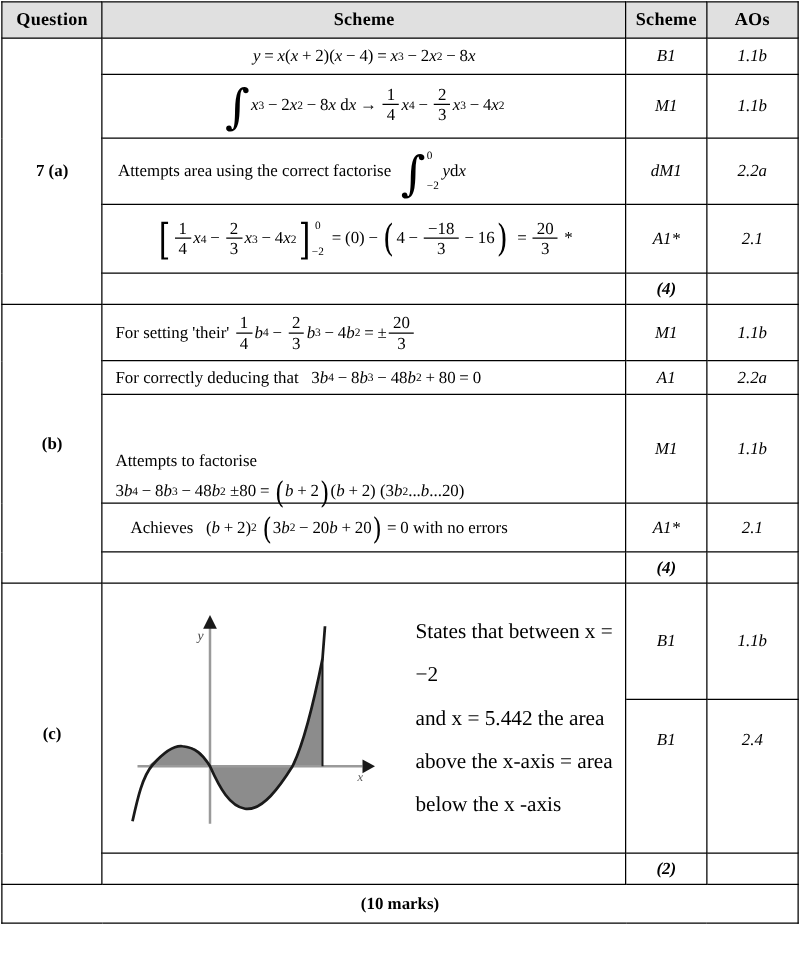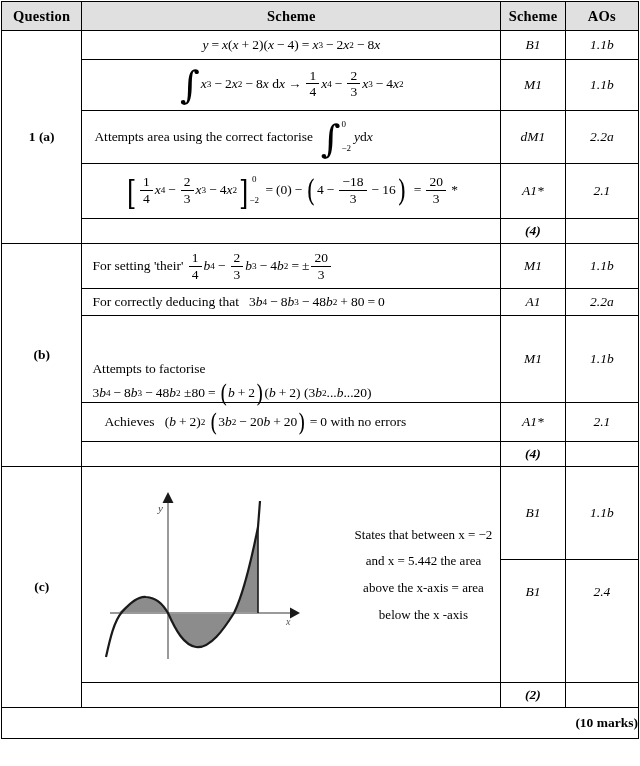--- a/index.html
+++ b/index.html
@@ -96,27 +96,27 @@
   }
   .evallim{
     display:inline-flex;flex-direction:column;justify-content:space-between;
     height:30px;font-size:9px;line-height:1;margin-left:-1px;
   }
   .op{margin:0 3px;}
   .graphwrap{
     padding:6px 0 6px 18px;
   }
   .ctext{
-    text-align:center;font-size:13px;line-height:2.05;
+    text-align:left;font-size:17px;line-height:2.05;
     padding:4px 8px 4px 0;
   }
   .crow{display:flex;align-items:stretch;}
   .cgraph{flex:0 0 232px;}
   .cnote{flex:1;display:flex;align-items:center;justify-content:flex-end;}
-  .totrow td{text-align:right;font-weight:bold;font-size:13.5px;padding:4px 8px;height:30px;}
+  .totrow td{text-align:center;font-weight:bold;font-size:13.5px;padding:4px 8px;height:30px;}
 </style>
 </head>
 <body>
 
 <table class="ms">
   <colgroup>
     <col class="col-q">
       <col class="col-s">
       <col class="col-m">
       <col class="col-a">
@@ -125,21 +125,21 @@
     <tr>
       <th>Question</th>
       <th>Scheme</th>
       <th>Scheme</th>
       <th>AOs</th>
     </tr>
   </thead>
   <tbody>
 
     <tr>
-      <td class="qcell" rowspan="5">1 (a)</td>
+      <td class="qcell" rowspan="5">7 (a)</td>
       <td class="scell center" style="height:28px;">
         <span class="mrow">
           <span class="mi">y</span><span class="op">=</span><span class="mi">x</span>(<span class="mi">x</span><span class="op">+</span>2)(<span class="mi">x</span><span class="op">−</span>4)<span class="op">=</span><span class="mi">x</span><sup>3</sup><span class="op">−</span>2<span class="mi">x</span><sup>2</sup><span class="op">−</span>8<span class="mi">x</span>
         </span>
       </td>
       <td class="mcell">B1</td>
       <td class="acell">1.1b</td>
     </tr>
 
     <tr>

